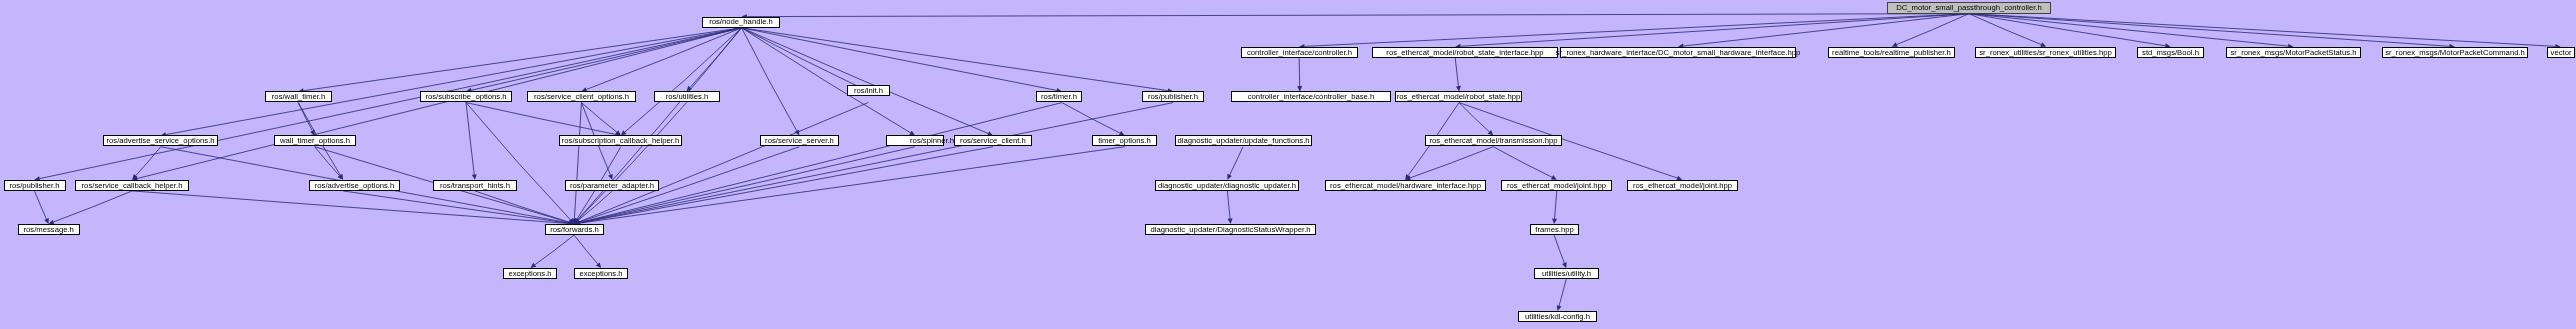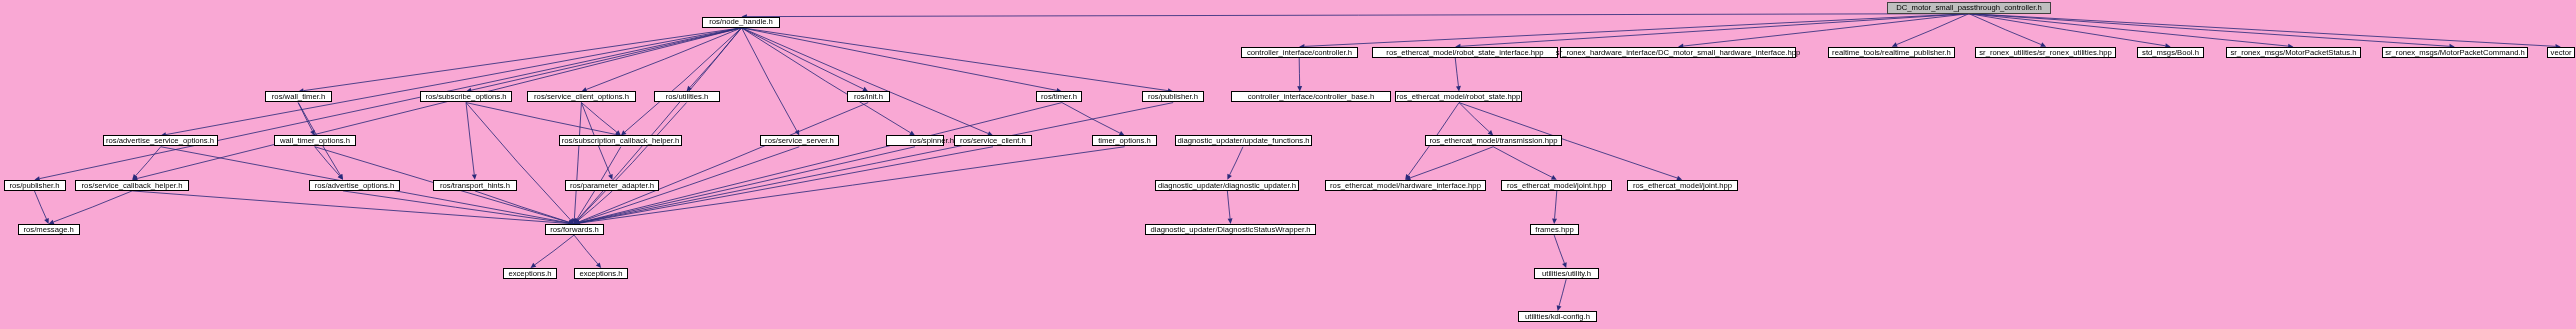--- a/index.html
+++ b/index.html
@@ -1,16 +1,16 @@
 <!DOCTYPE html>
 <html style="font-size:9.4px"><head>
 <meta charset="utf-8">
 <style>
   html,body{margin:0;padding:0;background:#ffffff;}
-  #canvas{position:relative;width:2576px;height:330px;background:#f9a8d4;
+  #canvas{position:relative;width:2576px;height:330px;background:#c4b5fd;
           font-family:"Liberation Sans", sans-serif;overflow:hidden;}
   .node{position:absolute;box-sizing:border-box;border:0.6px solid #000000;
         background:#ffffff;color:#000000;font-size:7.7px;line-height:1;
         white-space:nowrap;display:flex;align-items:center;justify-content:center;
         padding:0 2.9px;height:11.2px;z-index:5;}
   .node.root{background:#bfbfbf;border:0.6px solid #404040;}
   .node.thick{border-width:1.2px;}
   svg#edges{position:absolute;left:0;top:0;width:2576px;height:330px;z-index:1;}
   svg#edges path, svg#edges line{stroke:#2a2a7a;stroke-width:1.4;fill:none;}
   svg#edges polygon{fill:#2a2a7a;}
@@ -193,36 +193,36 @@
     </div>
     <div class="node" style="left: 420px; top: 91px; width: 92px;">
       <span>ros/subscribe_options.h</span>
     </div>
     <div class="node" style="left: 527px; top: 91px; width: 109px;">
       <span>ros/service_client_options.h</span>
     </div>
     <div class="node" style="left: 654px; top: 91px; width: 66px;">
       <span>ros/utilities.h</span>
     </div>
-    <div class="node" style="left: 847px; top: 91px; width: 43px;">
+    <div class="node" style="left: 847px; top: 85px; width: 43px;">
       <span>ros/init.h</span>
     </div>
     <div class="node" style="left: 1036px; top: 91px; width: 46px;">
       <span>ros/timer.h</span>
     </div>
     <div class="node" style="left: 1142px; top: 91px; width: 62px;">
       <span>ros/publisher.h</span>
     </div>
     <div class="node" style="left: 1231px; top: 91px; width: 160px;">
       <span>controller_interface/controller_base.h</span>
     </div>
     <div class="node" style="left: 1395px; top: 91px; width: 127px;">
       <span>ros_ethercat_model/robot_state.hpp</span>
     </div>
-    <div class="node" style="left: 103px; top: 135px; width: 115px; justify-content: flex-end;">
+    <div class="node" style="left: 103px; top: 135px; width: 115px;">
       <span>ros/advertise_service_options.h</span>
     </div>
     <div class="node" style="left: 274px; top: 135px; width: 82px;">
       <span>wall_timer_options.h</span>
     </div>
     <div class="node" style="left: 559px; top: 135px; width: 123px;">
       <span>ros/subscription_callback_helper.h</span>
     </div>
     <div class="node" style="left: 760px; top: 135px; width: 79px;">
       <span>ros/service_server.h</span>

